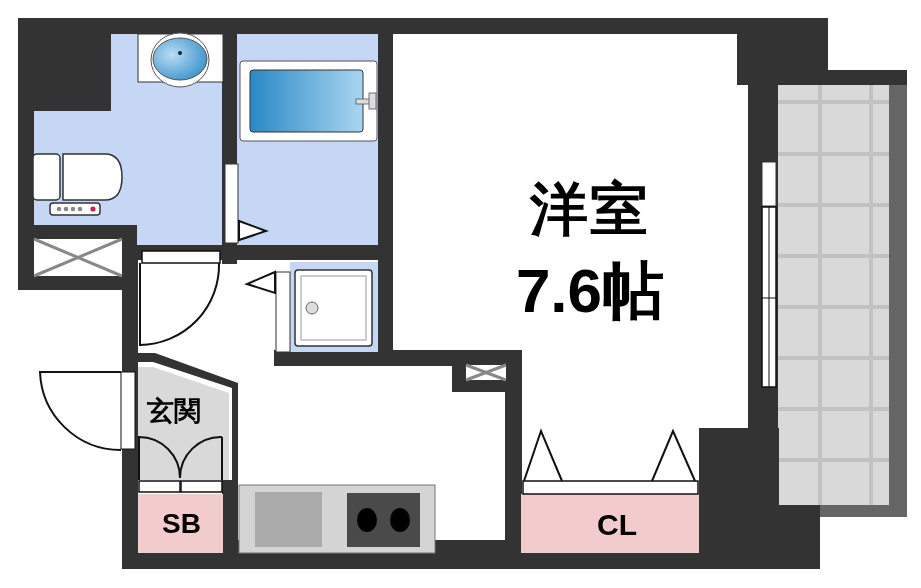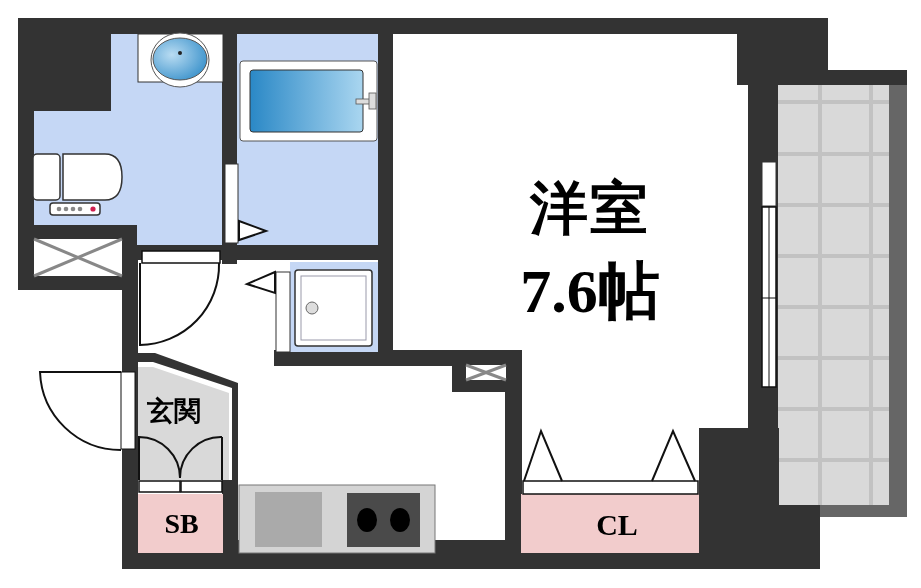--- a/index.html
+++ b/index.html
@@ -1,18 +1,18 @@
 <!DOCTYPE html>
 <html><head>
   <meta charset="utf-8">
   <style>
     html, body { margin: 0; padding: 0; background: #ffffff; }
     body { width: 921px; height: 588px; position: relative; overflow: hidden; font-family: "DejaVu Sans", sans-serif; }
     #plan { position: absolute; left: 0; top: 0; width: 921px; height: 588px; }
-    .label { position: absolute; font-weight: bold; color: #000; text-align: center; font-family: Liberation Serif, serif; line-height: 1; }
+    .label { position: absolute; font-weight: bold; color: #000; text-align: center; font-family: Liberation Sans, sans-serif; line-height: 1; }
     .room-main-name { left: 470px; top: 180px; width: 240px; font-size: 58px; letter-spacing: 2px; }
     .room-main-size { left: 470px; top: 260px; width: 240px; font-size: 62px; }
     .room-entry { left: 136px; top: 398px; width: 76px; font-size: 27px; }
     .room-sb { left: 138px; top: 510px; width: 87px; font-size: 28px; }
     .room-cl { left: 522px; top: 510px; width: 190px; font-size: 30px; text-align: center; }
   </style>
 </head>
 <body>
 
 <svg id="plan" viewBox="0 0 921 588" xmlns="http://www.w3.org/2000/svg">

